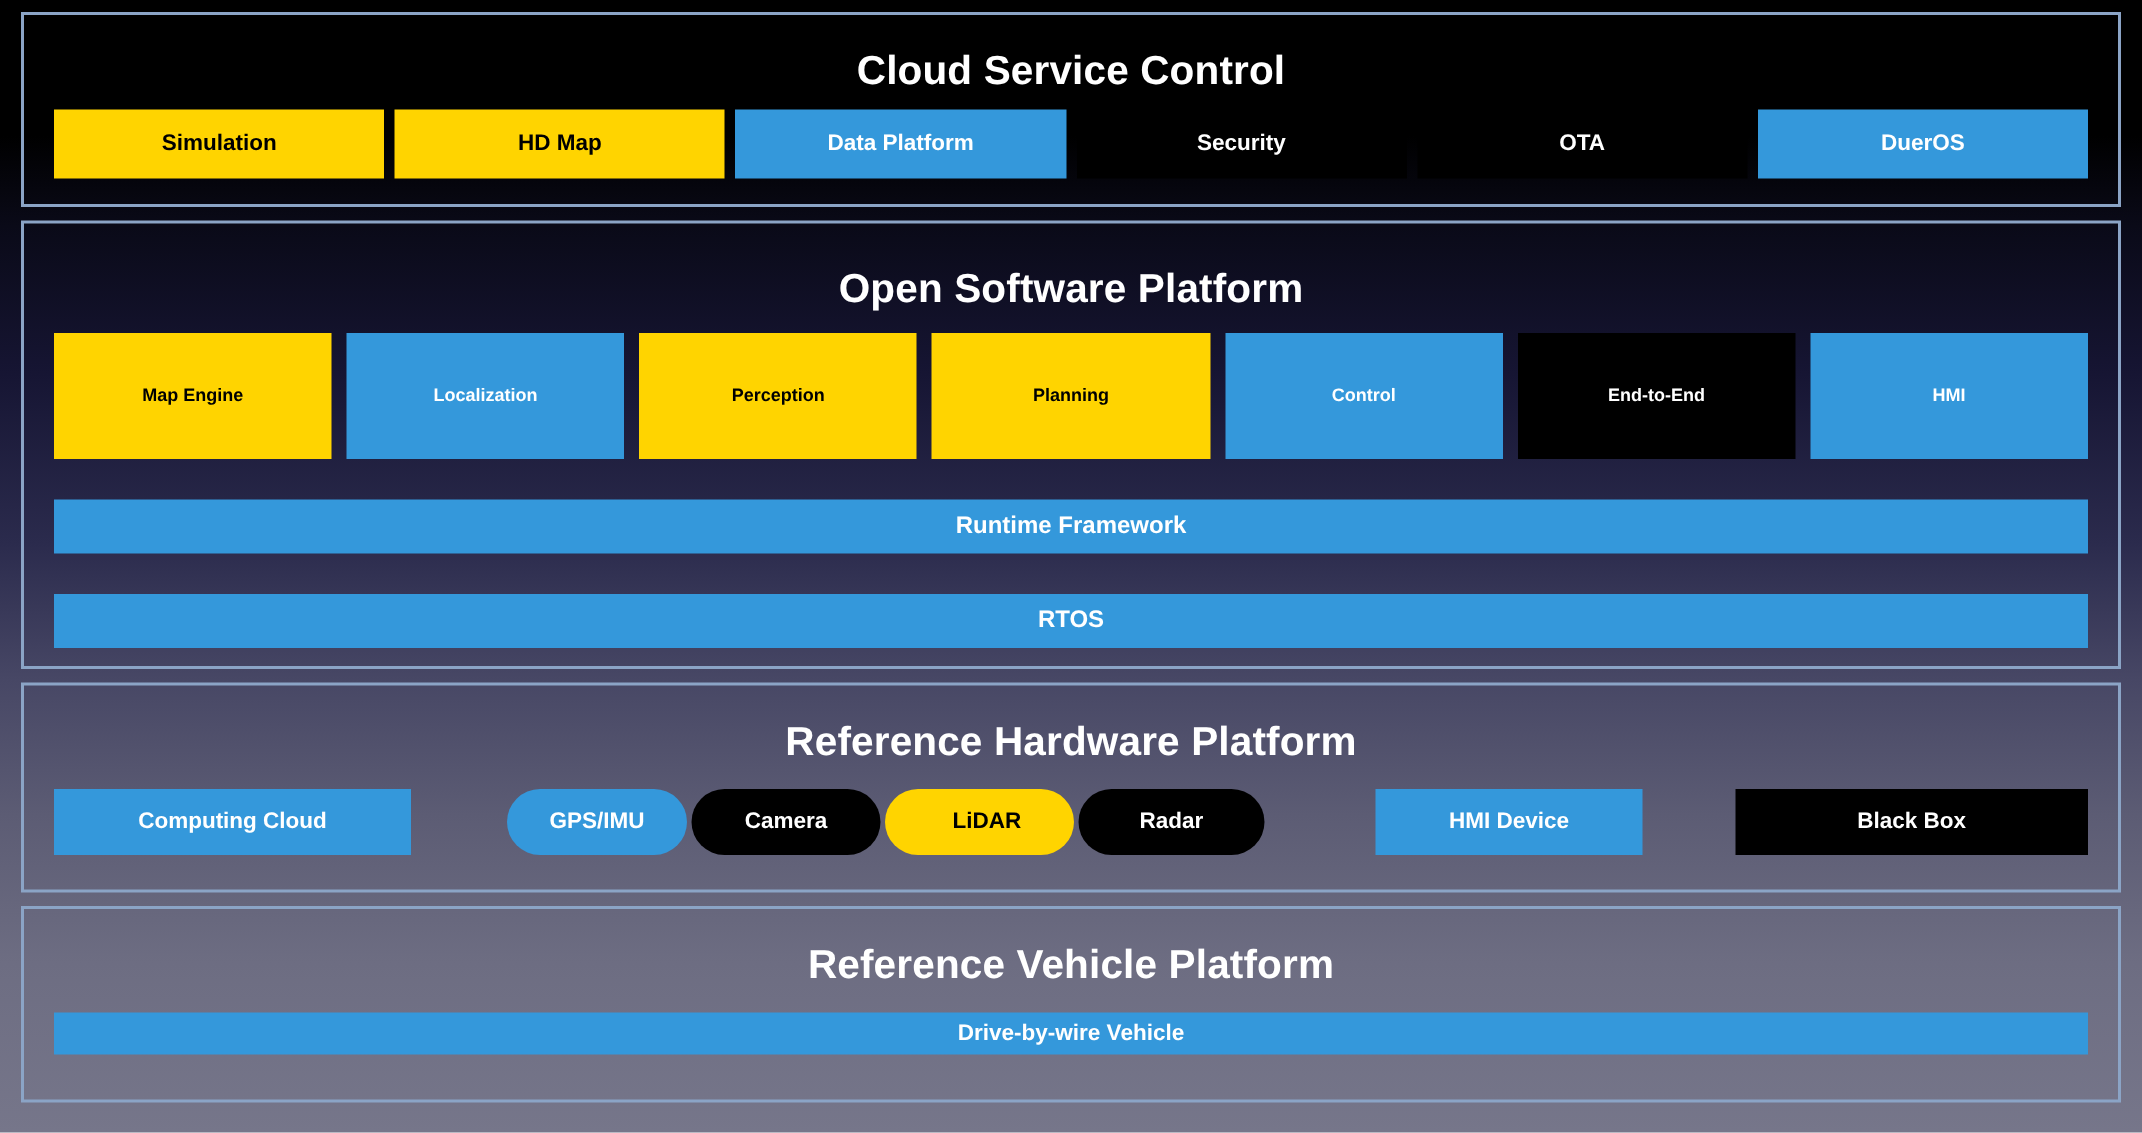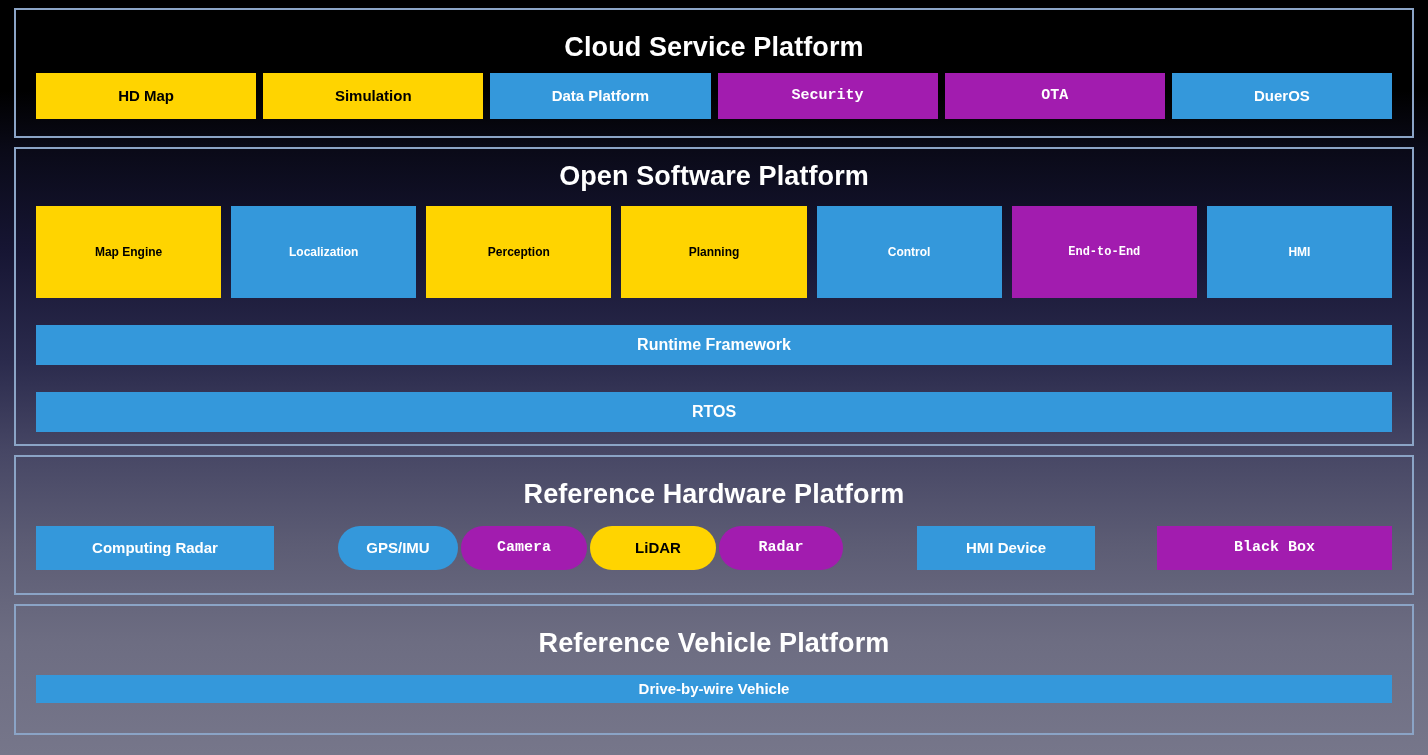--- a/index.html
+++ b/index.html
@@ -54,39 +54,39 @@
     font-weight: bold;
     font-size: 27px;
     letter-spacing: 0.1px;
     text-align: center;
     line-height: 1.0;
     margin-top: 14px;
     margin-bottom: 12px;
     white-space: nowrap;
   }
 
-  .panel.software .panel-title { margin-top: 4px; margin-bottom: 16px; }
+  .panel.software .panel-title { margin-top: 20px; margin-bottom: 16px; }
   .panel.hardware .panel-title { margin-top: 14px; margin-bottom: 18px; }
   .panel.vehicle  .panel-title { margin-top: 14px; margin-bottom: 18px; }
 
   
   .box {
     display: flex;
     align-items: center;
     justify-content: center;
     text-align: center;
     font-weight: bold;
     font-size: 15px;
     line-height: 1.1;
     white-space: nowrap;
     user-select: none;
   }
   .box.c-yellow { background: #ffd400; color: #000000; }
   .box.c-blue   { background: #3498db; color: #ffffff; }
-  .box.c-red    { background: #a21caf; color: #ffffff; font-family: Liberation Mono, monospace; }
+  .box.c-red    { background: #000000; color: #ffffff; }
 
   
   .cloud-row {
     display: flex;
     width: 100%;
     gap: 7px;
     height: 46px;
   }
   .cloud-row .box { flex: 1 1 0; }
 
@@ -137,24 +137,24 @@
     height: 28px;
     font-size: 15px;
   }
 </style>
 </head>
 <body>
 
 <div class="stack">
 
   <section class="panel cloud">
-    <div class="panel-title">Cloud Service Platform</div>
+    <div class="panel-title">Cloud Service Control</div>
     <div class="cloud-row">
+      <div class="box c-yellow">Simulation</div>
       <div class="box c-yellow">HD Map</div>
-      <div class="box c-yellow">Simulation</div>
       <div class="box c-blue">Data Platform</div>
       <div class="box c-red">Security</div>
       <div class="box c-red">OTA</div>
       <div class="box c-blue">DuerOS</div>
     </div>
   </section>
 
   <section class="panel software">
     <div class="panel-title">Open Software Platform</div>
     <div class="sw-modules">
@@ -167,21 +167,21 @@
       <div class="box c-blue">HMI</div>
     </div>
     <div class="box c-blue sw-bar">Runtime Framework</div>
     <div class="box c-blue sw-bar">RTOS</div>
   </section>
 
   <section class="panel hardware">
     <div class="panel-title">Reference Hardware Platform</div>
     <div class="hw-row">
       <div class="hw-cell compute">
-        <div class="box c-blue">Computing Radar</div>
+        <div class="box c-blue">Computing Cloud</div>
       </div>
       <div class="hw-cell spacer-a"></div>
       <div class="hw-cell sensors">
         <div class="box c-blue   s-gps">GPS/IMU</div>
         <div class="box c-red    s-camera">Camera</div>
         <div class="box c-yellow s-lidar">LiDAR</div>
         <div class="box c-red    s-radar">Radar</div>
       </div>
       <div class="hw-cell spacer-b"></div>
       <div class="hw-cell hmidev">

